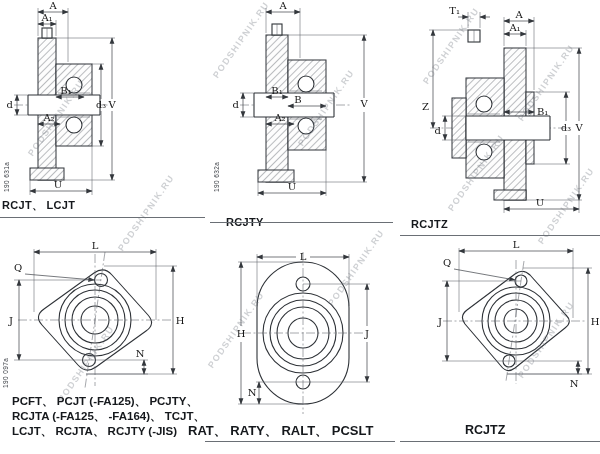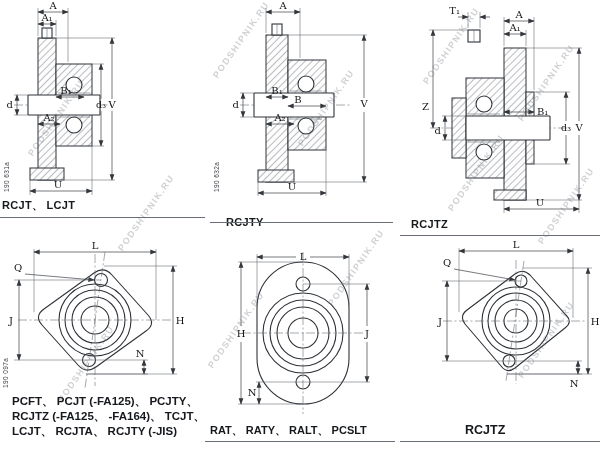--- a/index.html
+++ b/index.html
@@ -317,24 +317,24 @@
   <div class="caption" style="left:2px;top:198px">RCJT、 LCJT</div>
   <div class="caption" style="left:226px;top:216px">RCJTY</div>
   <div class="caption" style="left:411px;top:218px">RCJTZ</div>
 
   <div class="rule" style="left:0;top:217px;width:205px"></div>
   <div class="rule" style="left:210px;top:222px;width:183px"></div>
   <div class="rule" style="left:400px;top:235px;width:200px"></div>
 
   <div class="footer-block" style="left:12px;top:394px">
     <div>PCFT、 PCJT (-FA125)、 PCJTY、</div>
-    <div>RCJTZ (-FA125、 -FA164)、 TCJT、</div>
+    <div>RCJTA (-FA125、 -FA164)、 TCJT、</div>
     <div>LCJT、 RCJTA、 RCJTY (-JIS)</div>
   </div>
-  <div class="footer-block" style="left:210px;top:423px;font-size:11px">RAT、 RATY、 RALT、 PCSLT</div>
+  <div class="footer-block" style="left:188px;top:423px;font-size:13px">RAT、 RATY、 RALT、 PCSLT</div>
   <div class="footer-block" style="left:465px;top:423px;font-size:12.5px">RCJTZ</div>
   <div class="rule" style="left:205px;top:441px;width:190px"></div>
   <div class="rule" style="left:400px;top:441px;width:200px"></div>
 
   <div>
     <span class="wm" style="left:215px;top:72px">PODSHIPNIK.RU</span>
     <span class="wm" style="left:300px;top:140px">PODSHIPNIK.RU</span>
     <span class="wm" style="left:30px;top:150px">PODSHIPNIK.RU</span>
     <span class="wm" style="left:120px;top:245px">PODSHIPNIK.RU</span>
     <span class="wm" style="left:425px;top:78px">PODSHIPNIK.RU</span>

